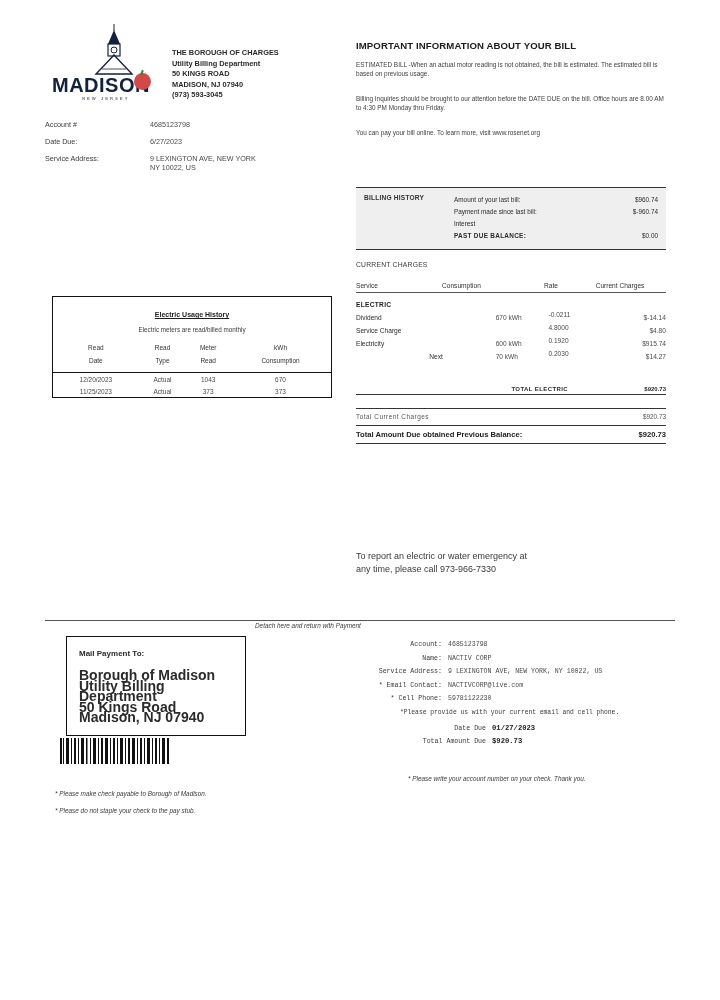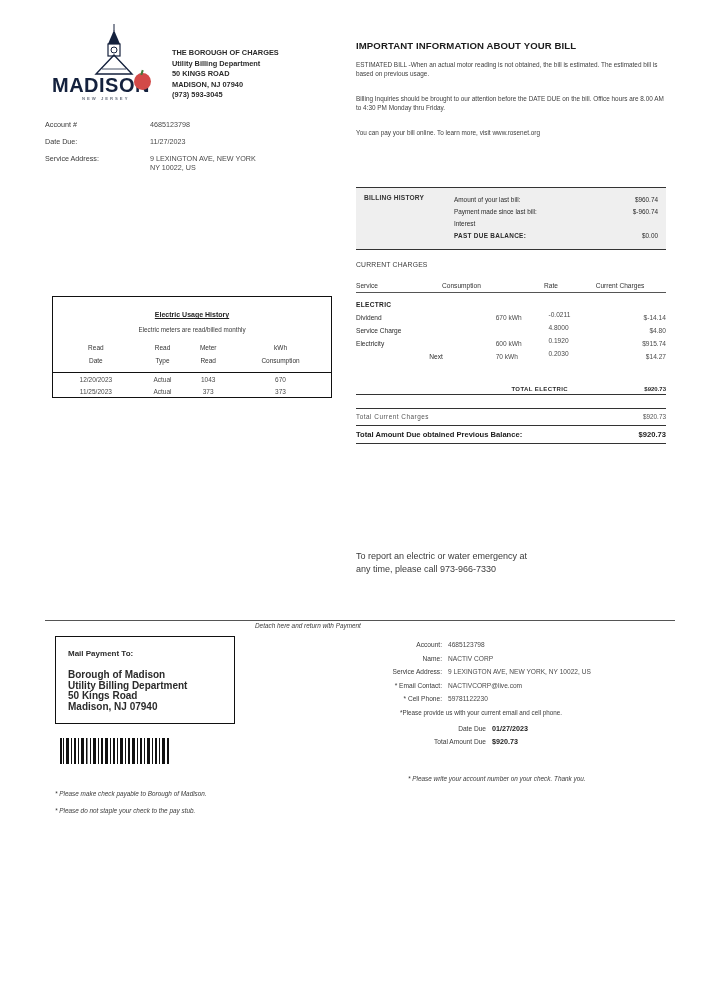--- a/index.html
+++ b/index.html
@@ -121,34 +121,34 @@
 
   
   #emergency-notice { left:356px; top:550px; width:300px; font-size:9px; line-height:13px; color:#3a3a3a; }
 
   
   #detach-rule { left:45px; top:620px; width:630px; border-top:1px solid #555; }
   #detach-text { left:255px; top:622px; font-size:6.4px; font-style:italic; color:#3a3a3a; }
 
   
   #mail-payment {
-    left:55px; top:636px; width:180px; height:88px;
+    left:66px; top:636px; width:180px; height:100px;
     border:1.6px solid #111; padding:12px 0 0 12px;
   }
   #mail-payment .mp-title { font-size:8px; font-weight:bold; margin-bottom:12px; }
-  #mail-payment .mp-addr { font-size:10px; font-weight:bold; line-height:10.5px; }
+  #mail-payment .mp-addr { font-size:14px; font-weight:bold; line-height:10.5px; }
 
   
   #barcode { left:60px; top:738px; width:110px; height:26px; }
 
   
   #stub-notes { left:55px; top:785px; font-size:6.4px; font-style:italic; color:#3a3a3a; line-height:17px; }
 
   
-  #stub-details { left:370px; top:638px; width:300px; font-size:6.6px; }
+  #stub-details { left:370px; top:638px; width:300px; font-size:6.6px;font-family:Liberation Mono, monospace; }
   #stub-details .sd-row { display:flex; line-height:13.5px; }
   #stub-details .sd-lbl { width:78px; text-align:right; padding-right:6px; color:#3a3a3a; }
   #stub-details .sd-val { flex:1; color:#4a4a4a; }
   #stub-note-provide { margin:3px 0 6px 30px; font-size:6.3px; color:#3a3a3a; }
   #stub-details .sd-row.duerow .sd-lbl { width:122px; }
   #stub-details .sd-row.duerow .sd-val { font-weight:bold; font-size:7.2px; color:#1c1c1c; }
   #stub-footer-note { left:408px; top:775px; font-size:6.4px; font-style:italic; color:#3a3a3a; }
 
   
   #watermark {
@@ -185,21 +185,21 @@
     <div>(973) 593-3045</div>
   </div>
 
   <div class="abs" id="account-summary">
     <div class="row">
       <div class="lbl">Account #</div>
       <div class="val blurry">4685123798</div>
     </div>
     <div class="row">
       <div class="lbl">Date Due:</div>
-      <div class="val blurry">11/27/2023</div>
+      <div class="val blurry">6/27/2023</div>
     </div>
     <div class="row">
       <div class="lbl">Service Address:</div>
       <div class="val blurry">
         <div>9 LEXINGTON AVE, NEW YORK</div>
         <div>NY 10022, US</div>
       </div>
     </div>
   </div>
 

